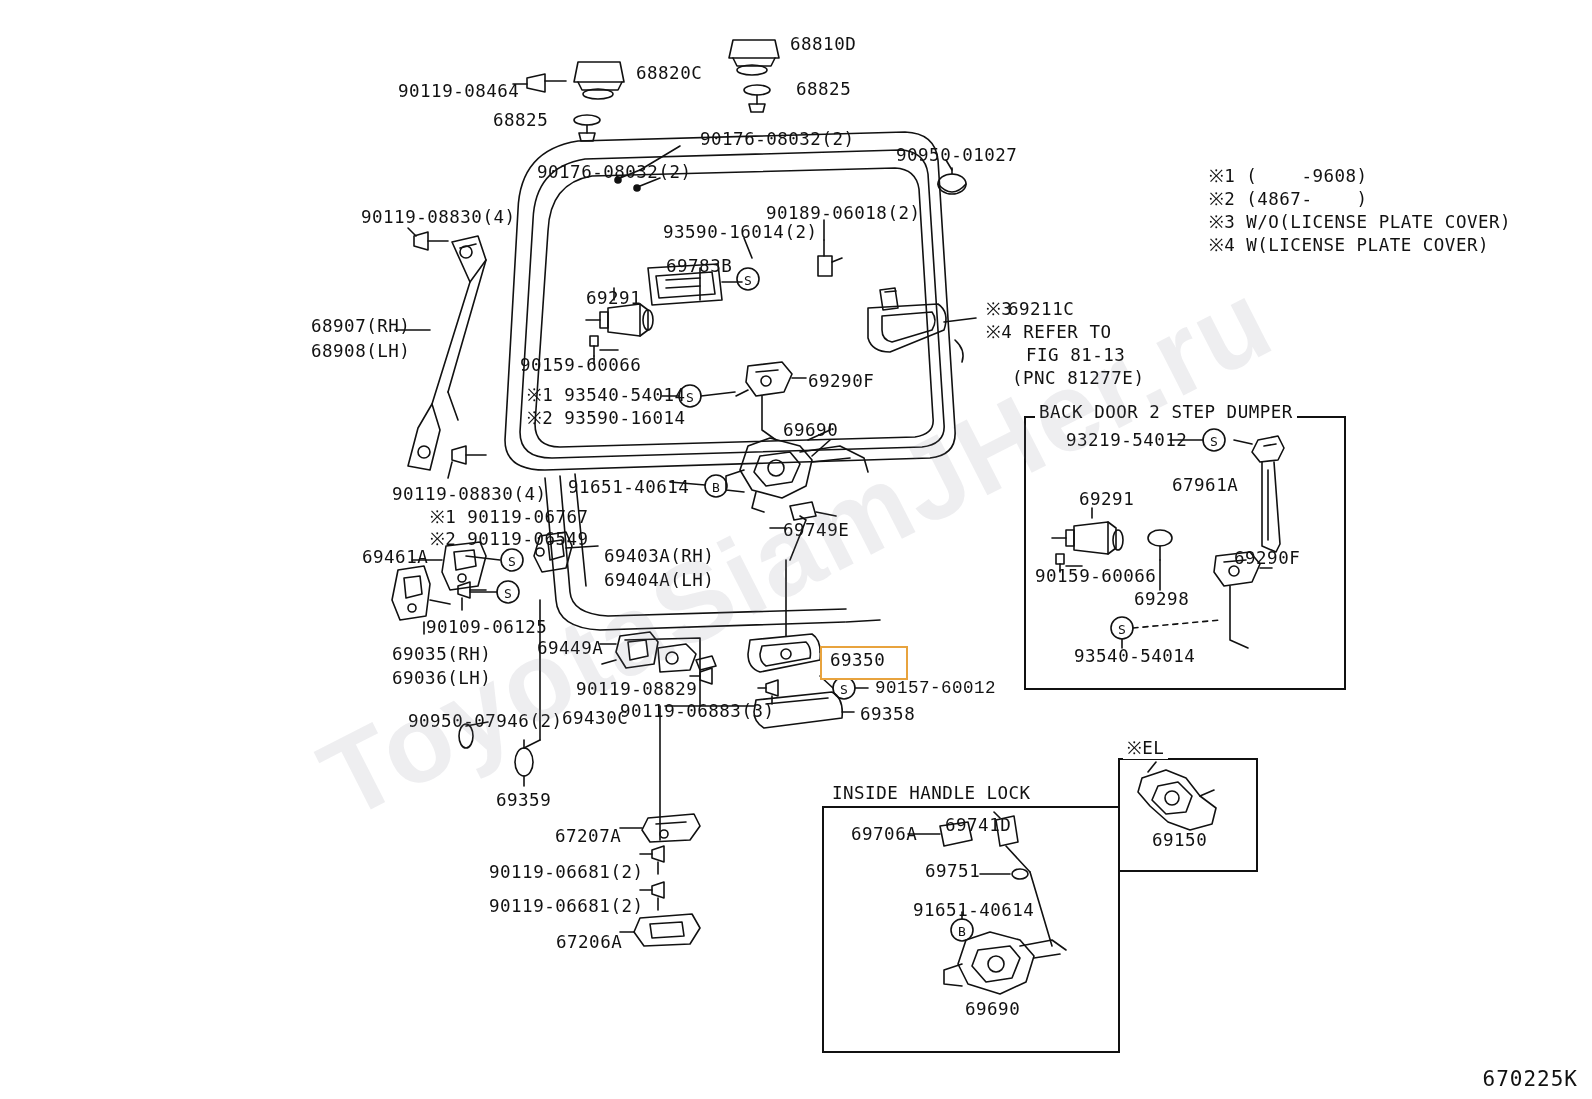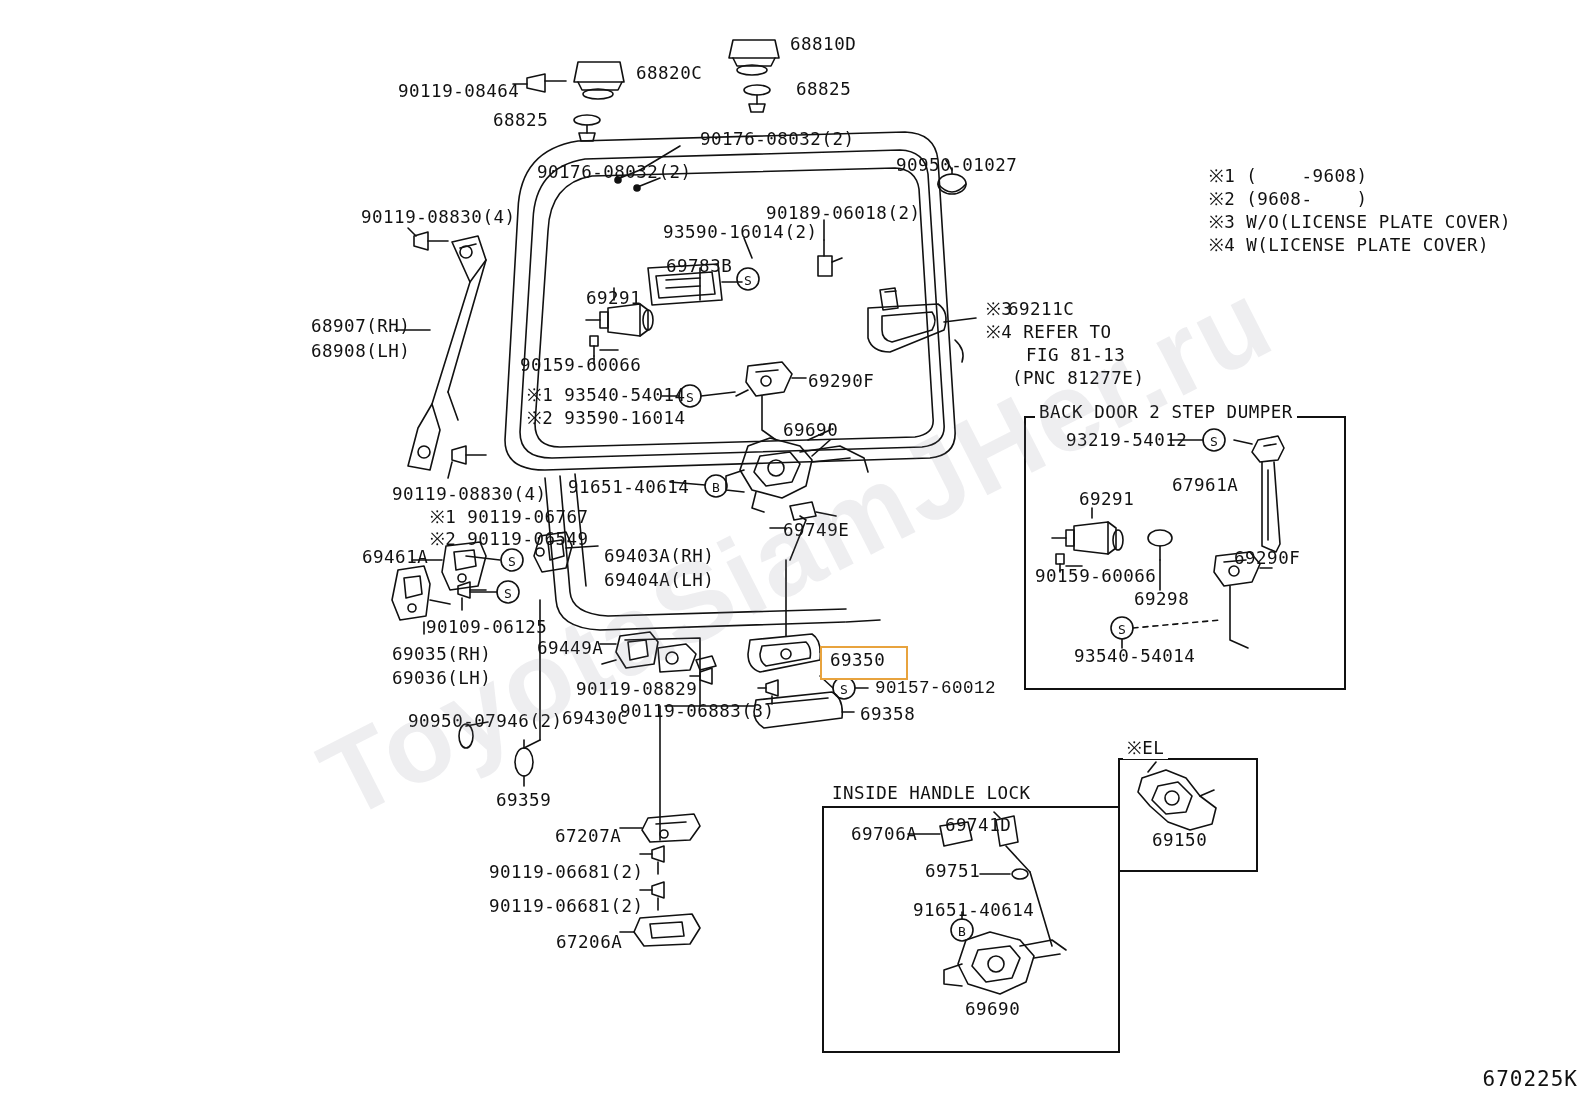--- a/index.html
+++ b/index.html
@@ -300,42 +300,42 @@
     <path d="M1142 778 L1166 770 L1186 778 L1200 796 L1216 808 L1212 824 L1190 830
              L1168 822 L1150 806 L1138 792 Z"></path>
     <path d="M1158 786 L1178 782 L1192 796 L1186 812 L1166 814 L1152 800 Z"></path>
     <circle cx="1172" cy="798" r="7"></circle>
     <path d="M1200 796 L1214 790"></path>
     <path d="M1148 772 L1156 762"></path>
 
   </svg>
 
   <div class="lbl" style="left:1209px;top:166px;">※1 (    -9608)</div>
-  <div class="lbl" style="left:1209px;top:189px;">※2 (9608-    )</div>
+  <div class="lbl" style="left:1209px;top:189px;">※2 (4867-    )</div>
   <div class="lbl" style="left:1209px;top:212px;">※3 W/O(LICENSE PLATE COVER)</div>
   <div class="lbl" style="left:1209px;top:235px;">※4 W(LICENSE PLATE COVER)</div>
 
   <div class="box" style="left:1024px;top:416px;width:318px;height:270px;"></div>
   <div class="boxtitle" style="left:1035px;top:402px;">BACK DOOR 2 STEP DUMPER</div>
 
   <div class="box" style="left:822px;top:806px;width:294px;height:243px;"></div>
   <div class="boxtitle" style="left:828px;top:783px;">INSIDE HANDLE LOCK</div>
 
   <div class="box" style="left:1118px;top:758px;width:136px;height:110px;"></div>
   <div class="boxtitle" style="left:1123px;top:735px;">※EL</div>
 
   <div class="hl" style="left:820px;top:646px;width:84px;height:30px;"></div>
 
   <div class="lbl" style="left:790px;top:34px;">68810D</div>
   <div class="lbl" style="left:636px;top:63px;">68820C</div>
   <div class="lbl" style="left:398px;top:81px;">90119-08464</div>
   <div class="lbl" style="left:796px;top:79px;">68825</div>
   <div class="lbl" style="left:493px;top:110px;">68825</div>
   <div class="lbl" style="left:700px;top:129px;">90176-08032(2)</div>
-  <div class="lbl" style="left:896px;top:155px;text-align:center;">90950-01027</div>
+  <div class="lbl" style="left:896px;top:145px;text-align:center;">90950-01027</div>
   <div class="lbl" style="left:537px;top:162px;">90176-08032(2)</div>
   <div class="lbl" style="left:766px;top:203px;">90189-06018(2)</div>
   <div class="lbl" style="left:361px;top:207px;">90119-08830(4)</div>
   <div class="lbl" style="left:663px;top:222px;">93590-16014(2)</div>
   <div class="lbl" style="left:666px;top:256px;">69783B</div>
   <div class="lbl" style="left:586px;top:288px;">69291</div>
   <div class="lbl" style="left:986px;top:299px;">※3</div>
   <div class="lbl" style="left:1008px;top:299px;">69211C</div>
   <div class="lbl" style="left:986px;top:322px;">※4 REFER TO</div>
   <div class="lbl" style="left:1026px;top:345px;">FIG 81-13</div>

